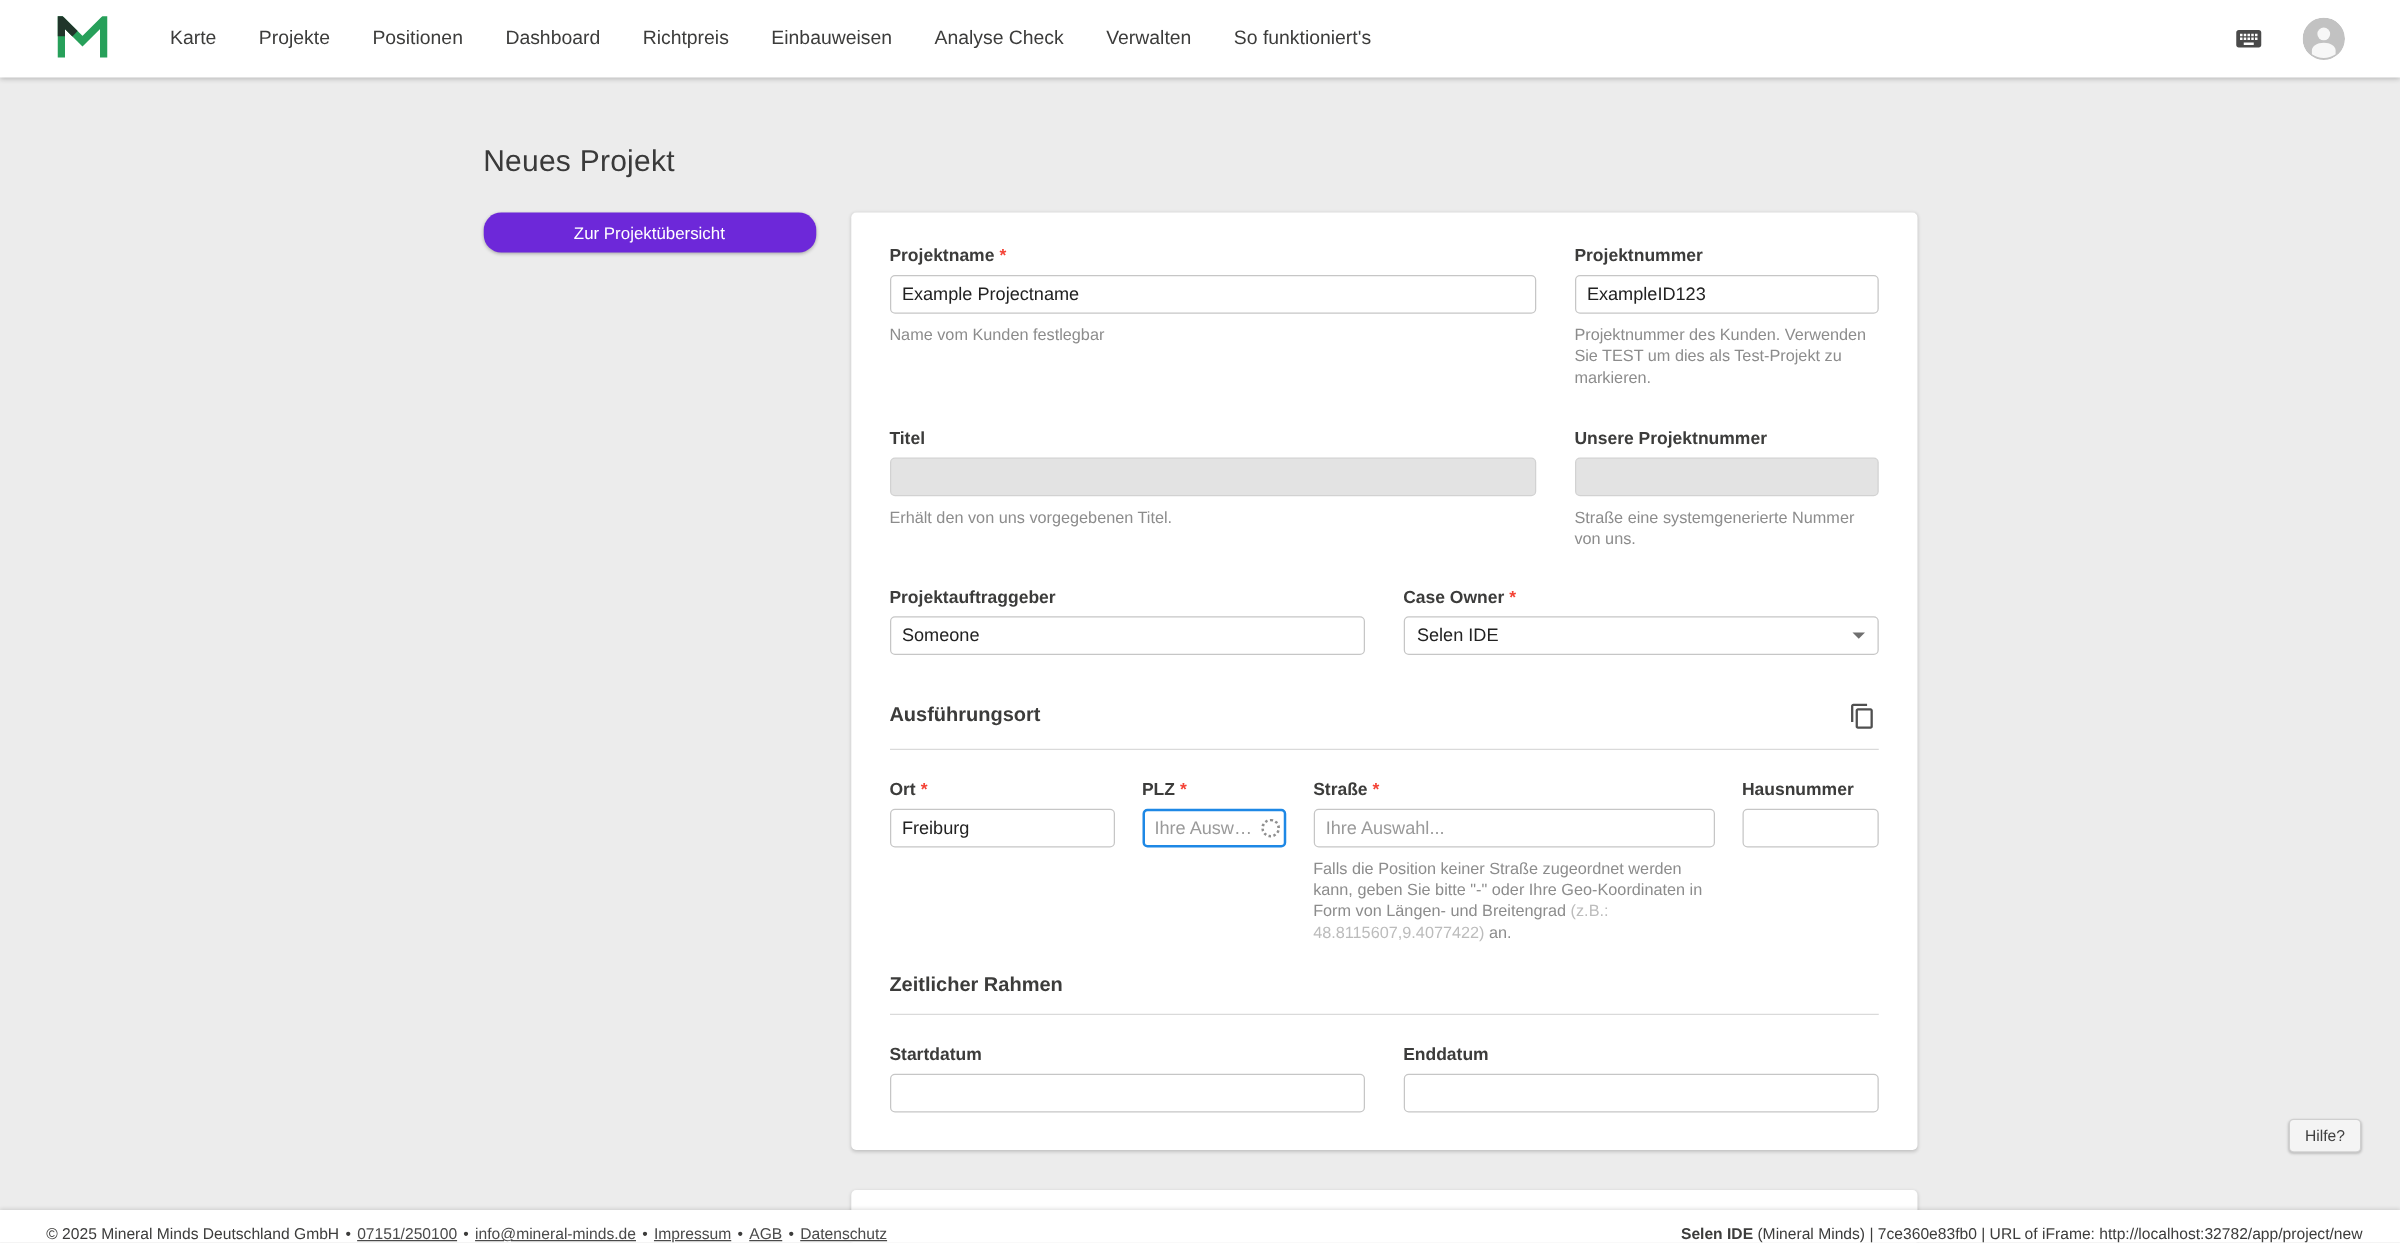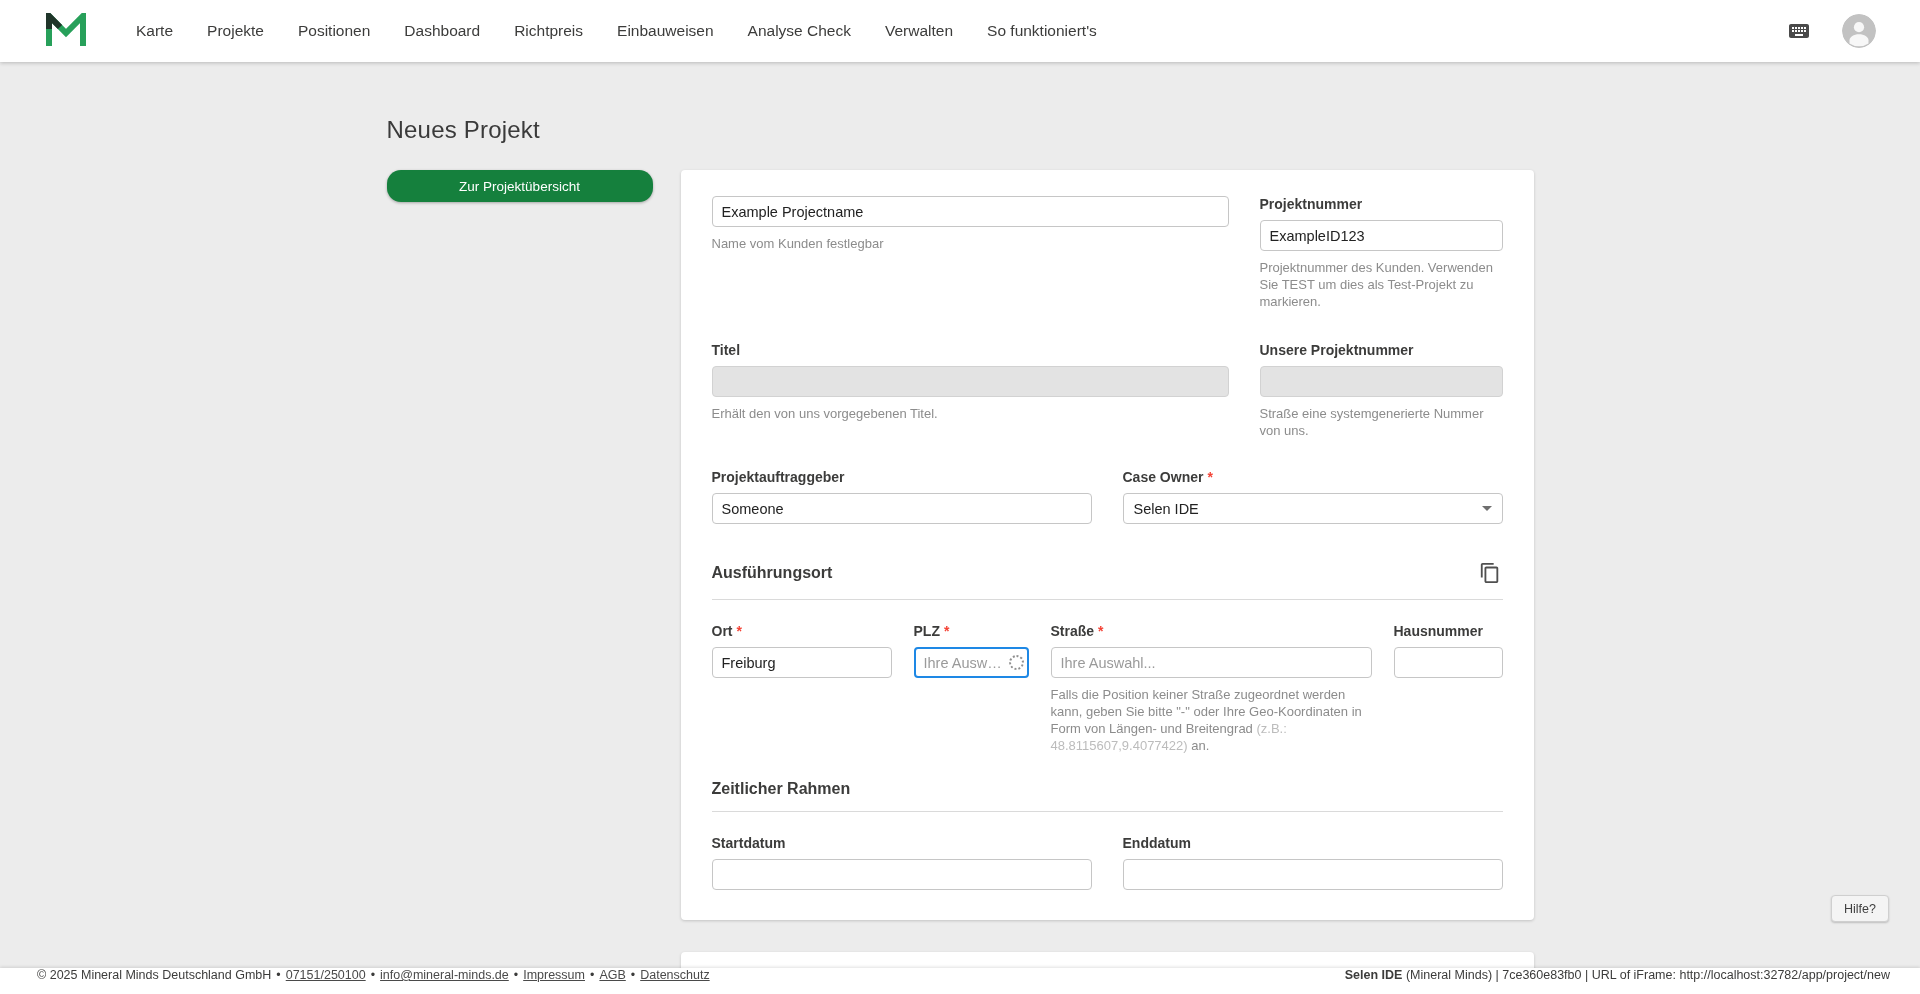--- a/index.html
+++ b/index.html
@@ -28,21 +28,21 @@
   .toolbar-icon { display: flex; cursor: pointer; }
   .avatar { width: 34px; height: 34px; border-radius: 50%; overflow: hidden; display: block; cursor: pointer; }
 
   
   .content { width: 1147px; margin: 0 auto; padding-top: 54px; }
   .page-title { font-size: 24px; font-weight: 500; color: #3a3a3a; letter-spacing: .2px; }
   .layout-row { display: flex; align-items: flex-start; margin-top: 26px; }
   .layout-row.second { margin-top: 32px; }
   .left-col { width: 266px; flex: none; }
   .back-btn {
-    width: 100%; height: 32px; background: #15803d; color: #fff;
+    width: 100%; height: 32px; background: #6d28d9; color: #fff;
     border: none; border-radius: 14px; font-size: 13.5px; font-family: inherit;
     box-shadow: 0 1px 3px rgba(0,0,0,.3); cursor: pointer;
   }
   .card { background: #fff; border-radius: 4px; box-shadow: 0 1px 3px rgba(0,0,0,.18); }
   .form-card { flex: 1; margin-left: 28px; padding: 26px 31px 30px; }
   .firmendaten-card { flex: 1; margin-left: 28px; padding: 24px 31px; height: 130px; }
 
   
   .grid2a { display: grid; grid-template-columns: 517px 243px; column-gap: 31px; }
   .grid2b { display: grid; grid-template-columns: 1fr 1fr; column-gap: 31px; }
@@ -95,21 +95,21 @@
   .help-btn {
     position: fixed; right: 31px; bottom: 72px; height: 27px; padding: 0 12px;
     background: #f4f4f4; border: 1px solid #cfcfcf; border-radius: 4px;
     font-size: 12.5px; color: #404040; font-family: inherit;
     box-shadow: 0 1px 2px rgba(0,0,0,.2); cursor: pointer; z-index: 11;
   }
 
   
   .footer {
     position: fixed; left: 0; bottom: 0; width: 100%; height: 26px;
-    background: #fff; display: flex; align-items: flex-start; justify-content: space-between;
+    background: #fff; display: flex; align-items: flex-end; justify-content: space-between;
     padding: 0 30px 0 37px; font-size: 12.5px;
     box-shadow: 0 -1px 3px rgba(0,0,0,.12); z-index: 10;
   }
   .footer-left { display: flex; align-items: center; white-space: nowrap; }
   .footer-left a { color: #4a4a4a; text-decoration: underline; cursor: pointer; }
   .footer .dot { margin: 0 5px; }
   .footer-right { white-space: nowrap; }
   .footer-right b { font-weight: bold; }
 </style>
 </head>
@@ -154,20 +154,21 @@
 
   <div class="layout-row">
     <div class="left-col">
       <button class="back-btn">Zur Projektübersicht</button>
     </div>
 
     <section class="card form-card">
 
       <div class="grid2a mb-a">
         <div class="field">
+          <label><span>Projektname</span><span class="req">*</span></label>
           <input class="tf" type="text" value="Example Projectname" style="">
           <div class="helper">Name vom Kunden festlegbar</div>
         </div>
         <div class="field">
           <label><span>Projektnummer</span></label>
           <input class="tf" type="text" value="ExampleID123" style="">
           <div class="helper">Projektnummer des Kunden. Verwenden Sie TEST um dies als Test-Projekt zu markieren.</div>
         </div>
       </div>
 

